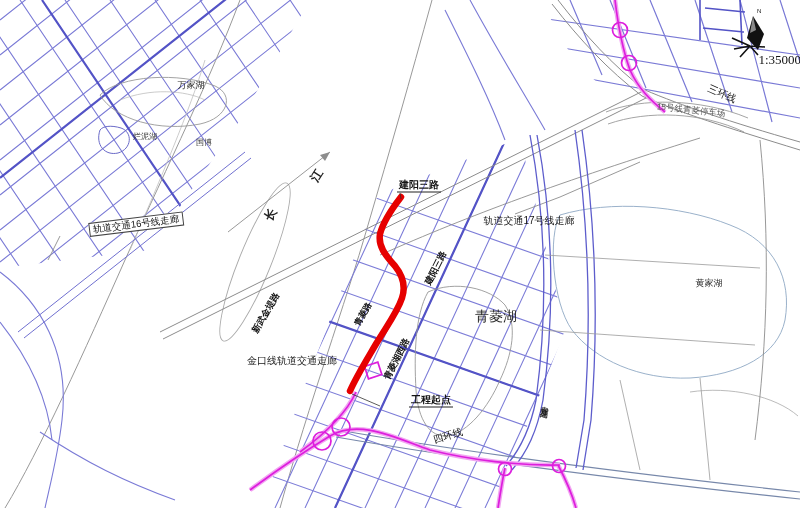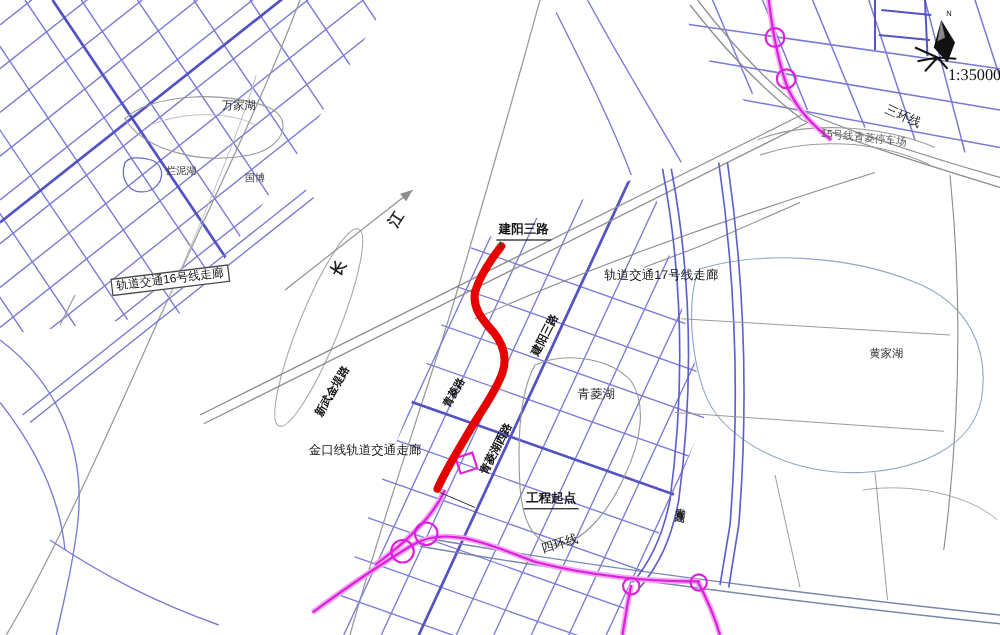--- a/index.html
+++ b/index.html
@@ -179,22 +179,22 @@
       <div class="lbl river" style="left: 289px; top: 175px; font-size: 12px; transform: translate(-50%, -50%) rotate(-57deg);">江</div>
       <div class="lbl underline" style="left: 391px; top: 186px; font-size: 10px; transform: translate(-50%, -50%) rotate(0deg);">建阳三路</div>
       <div class="lbl plain" style="left: 501px; top: 221px; font-size: 10px; transform: translate(-50%, -50%) rotate(0deg);">轨道交通17号线走廊</div>
       <div class="lbl plain" style="left: 694px; top: 94px; font-size: 10px; transform: translate(-50%, -50%) rotate(24deg);">三环线</div>
       <div class="lbl gray" style="left: 663px; top: 110px; font-size: 8.5px; transform: translate(-50%, -50%) rotate(6deg);">15号线青菱停车场</div>
       <div class="lbl roadlbl" style="left: 408px; top: 268px; font-size: 9px; transform: translate(-50%, -50%) rotate(-63deg);">建阳三路</div>
       <div class="lbl roadlbl" style="left: 238px; top: 313px; font-size: 9px; transform: translate(-50%, -50%) rotate(-60deg);">新武金堤路</div>
       <div class="lbl roadlbl" style="left: 335px; top: 314px; font-size: 8.5px; transform: translate(-50%, -50%) rotate(-60deg);">青菱路</div>
       <div class="lbl roadlbl" style="left: 369px; top: 359px; font-size: 9px; transform: translate(-50%, -50%) rotate(-63deg);">青菱湖西路</div>
       <div class="lbl plain" style="left: 264px; top: 361px; font-size: 10px; transform: translate(-50%, -50%) rotate(0deg);">金口线轨道交通走廊</div>
-      <div class="lbl underline" style="left: 413px; top: 401px; font-size: 10px; transform: translate(-50%, -50%) rotate(0deg); font-family: Liberation Serif, serif;">工程起点</div>
+      <div class="lbl underline" style="left: 403px; top: 401px; font-size: 10px; transform: translate(-50%, -50%) rotate(0deg); font-family: Liberation Serif, serif;">工程起点</div>
       <div class="lbl plain" style="left: 420px; top: 436px; font-size: 10px; transform: translate(-50%, -50%) rotate(-17deg);">四环线</div>
-      <div class="lbl lake" style="left: 449px; top: 316px; font-size: 10px; transform: translate(-50%, -50%) rotate(0deg);">青菱湖</div>
+      <div class="lbl lake" style="left: 468px; top: 316px; font-size: 14px; transform: translate(-50%, -50%) rotate(0deg);">青菱湖</div>
       <div class="lbl vertical" style="left: 518px; top: 402px; font-size: 8.5px; transform: translate(-50%, -50%) rotate(8deg);">青郑高速</div>
       <div class="lbl lake" style="left: 681px; top: 283px; font-size: 9px; transform: translate(-50%, -50%) rotate(0deg);">黄家湖</div>
     </div>
 
   <div class="scale-text">1:35000</div>
 
 </div>
 
 </body></html>

